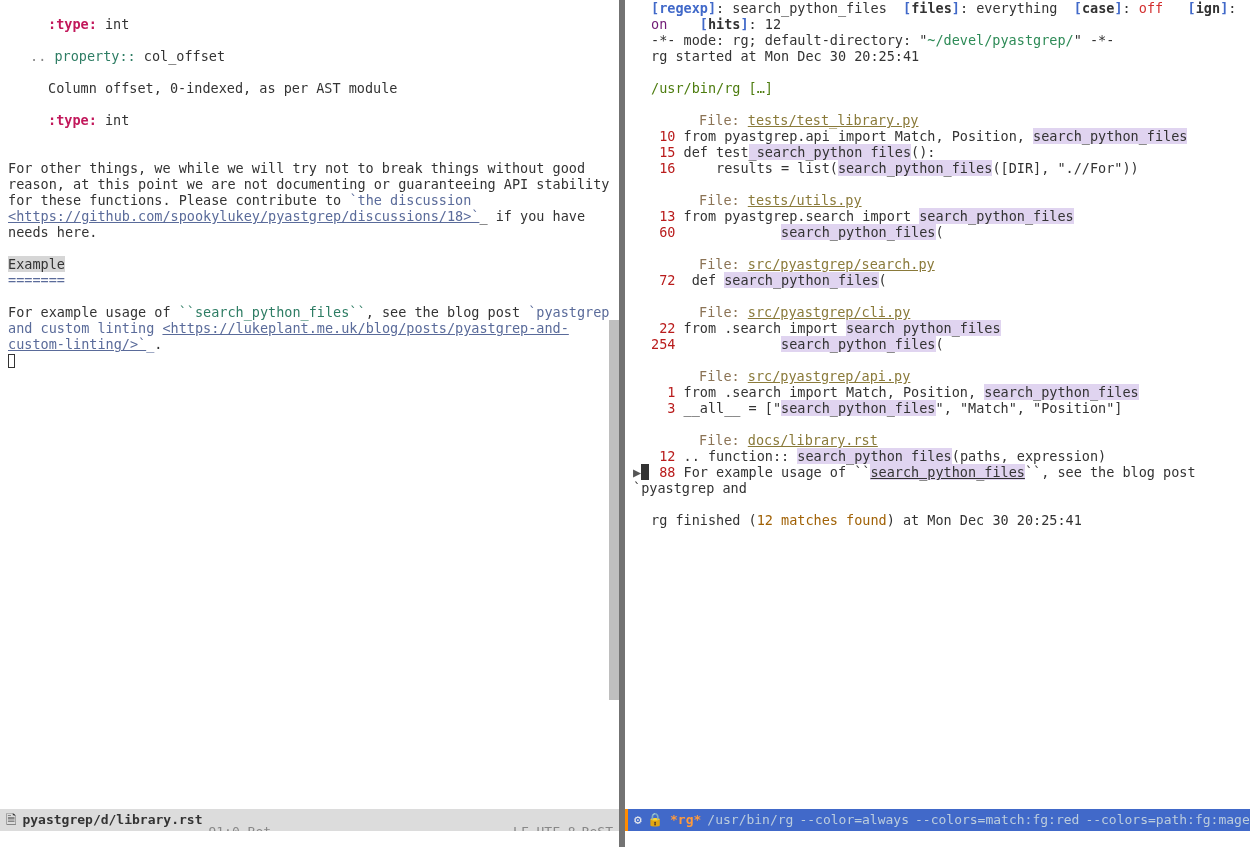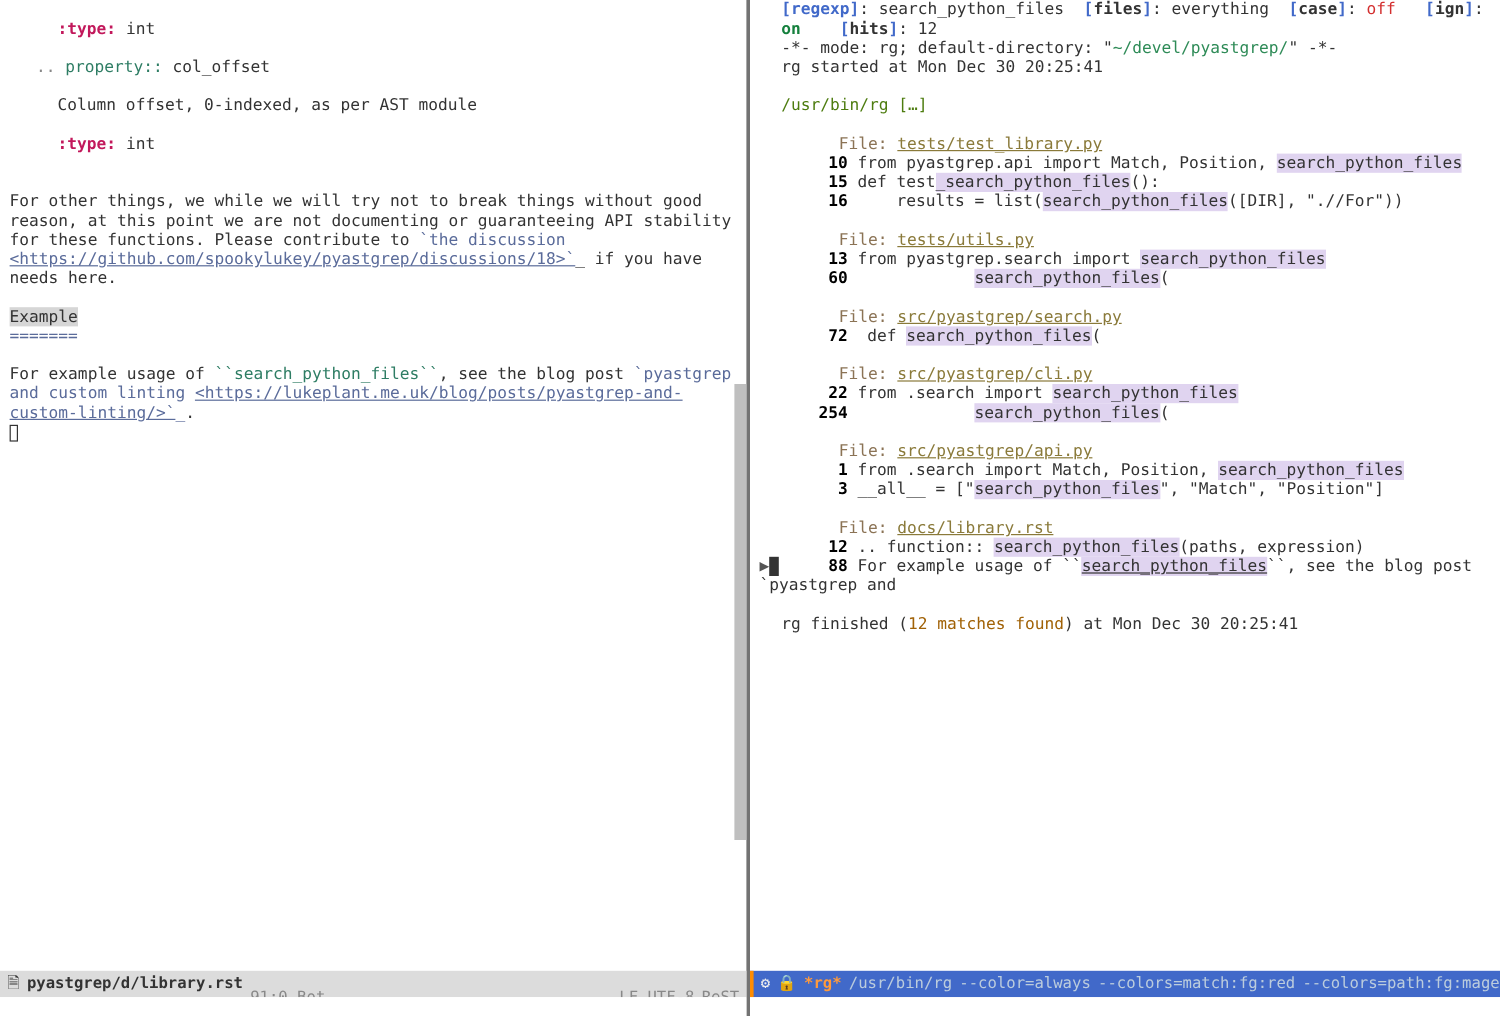--- a/index.html
+++ b/index.html
@@ -16,21 +16,21 @@
   .container {
     display: flex;
     width: 100%;
     height: 100%;
   }
   .pane {
     display: flex;
     flex-direction: column;
     height: 100%;
   }
-  .pane.left { width: 625px; border-right: 3px solid #737373; }
+  .pane.left { width: 625px; border-right: 6px solid #737373; }
   .pane.right { width: 625px; }
   .content {
     flex: 1;
     padding: 0 8px;
     overflow: hidden;
     white-space: pre-wrap;
     word-break: break-word;
     position: relative;
   }
   .modeline {
@@ -56,25 +56,25 @@
   .dir { color: #888; }
   .prop { color: #2e7d64; }
   .type { color: #c2185b; font-weight: bold; }
   .literal { color: #2e7d64; }
   .link { color: #5a6b9a; }
   .hl-sel { background: #d6d6d6; }
   .underline { text-decoration: underline; }
   .regexp-lbl { color: #4169c9; font-weight: bold; }
   .bracket { color: #4169c9; font-weight: bold; }
   .off { color: #d32f2f; font-weight: normal; }
-  .on { color: #15803d; font-weight: bold; }
+  .on { color: #701a75; font-weight: normal; }
   .path { color: #2e8b57; }
   .file-lbl { color: #8b7355; margin-left: 48px; }
   .file-path { color: #8a7a3a; text-decoration: underline; }
-  .lineno { color: #000000; font-weight: bold; margin-left: 31px; }
+  .lineno { color: #b91c1c; font-weight: normal; }
   .match { background: #e0d4f0; color: #333; }
   .match-u { background: #e0d4f0; text-decoration: underline; }
   .matches-found { color: #a16207; }
   .gray { color: #4d7c0f; }
   .indent1 { display: inline-block; width: 40px; }
   .indent2 { display: inline-block; width: 22px; }
   .rg-line { display: block; padding-left: 18px; }
   .rg-line.curr { padding-left: 0; }
   .curr-mark { display: inline-block; width: 18px; }
   .tri { color: #555; }

